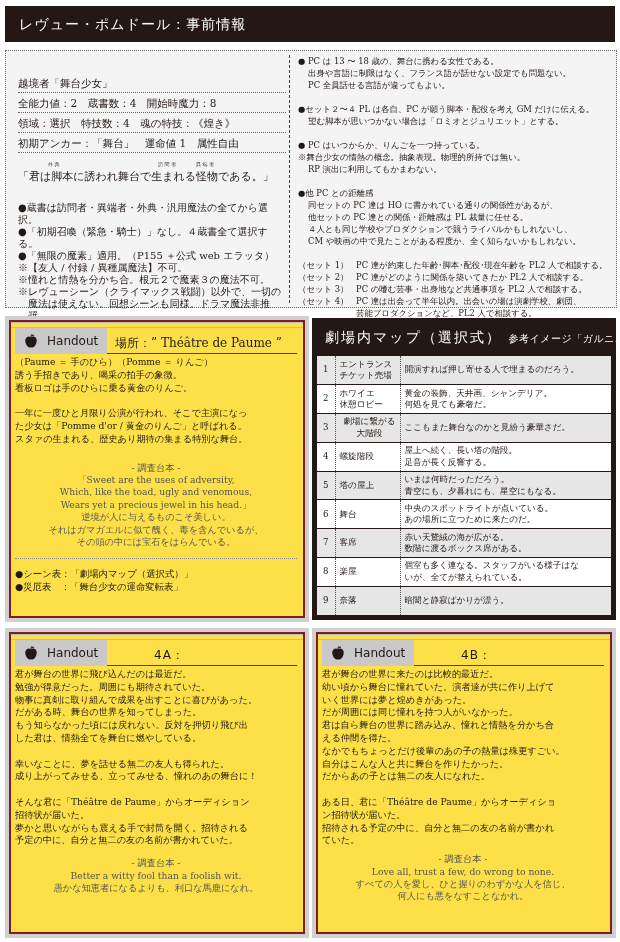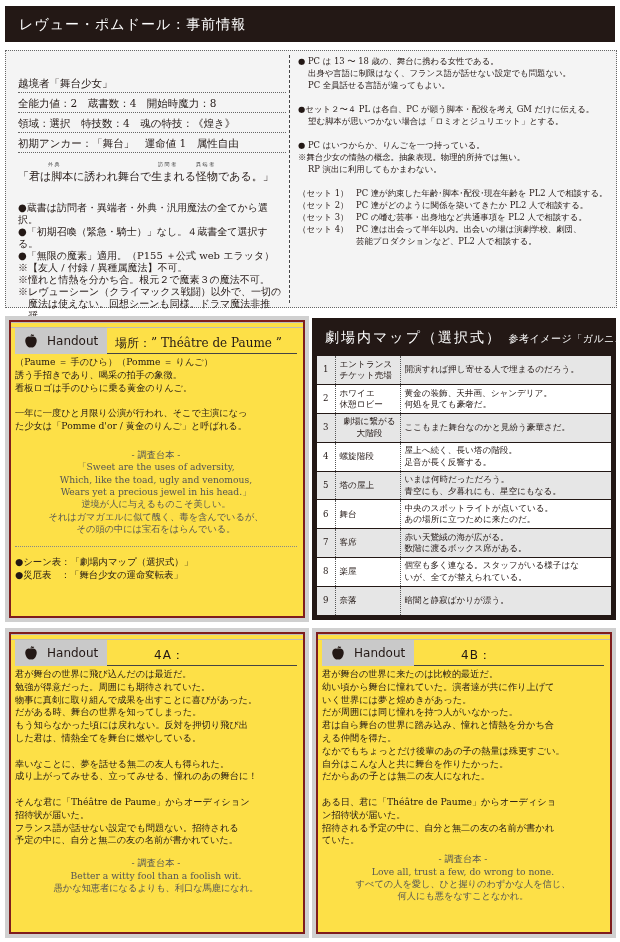--- a/index.html
+++ b/index.html
@@ -118,20 +118,27 @@
     </div>
     <div class="r-para">
       <div>●セット２〜４ PL は各自、PC が願う脚本・配役を考え GM だけに伝える。</div>
       <div class="indent">望む脚本が思いつかない場合は「ロミオとジュリエット」とする。</div>
     </div>
     <div class="r-para">
       <div>● PC はいつからか、りんごを一つ持っている。</div>
       <div>※舞台少女の情熱の概念。抽象表現。物理的所持では無い。</div>
       <div class="indent">RP 演出に利用してもかまわない。</div>
     </div>
+    <div class="r-para">
+      <div>●他 PC との距離感</div>
+      <div class="indent">同セットの PC 達は HO に書かれている通りの関係性があるが、</div>
+      <div class="indent">他セットの PC 達との関係・距離感は PL 裁量に任せる。</div>
+      <div class="indent">４人とも同じ学校やプロダクションで競うライバルかもしれないし、</div>
+      <div class="indent">CM や映画の中で見たことがある程度か、全く知らないかもしれない。</div>
+    </div>
     <div>
       <div class="set-row">
           <span class="lbl">（セット 1）</span>
           <span>PC 達が約束した年齢･脚本･配役･現在年齢を PL2 人で相談する。</span>
         </div>
       <div class="set-row">
           <span class="lbl">（セット 2）</span>
           <span>PC 達がどのように関係を築いてきたか PL2 人で相談する。</span>
         </div>
       <div class="set-row">
@@ -165,20 +172,21 @@
       </div>
       <div class="handout-title">場所：” Théâtre de Paume ”</div>
     </div>
     <div class="hbody">
       <div>（Paume ＝ 手のひら）（Pomme ＝ りんご）</div>
       <div>誘う手招きであり、喝采の拍手の象徴。</div>
       <div>看板ロゴは手のひらに乗る黄金のりんご。</div>
       <div class="blank"></div>
       <div>一年に一度ひと月限り公演が行われ、そこで主演になっ</div>
       <div>た少女は「Pomme d'or / 黄金のりんご」と呼ばれる。</div>
+      <div>スタァの生まれる、歴史あり期待の集まる特別な舞台。</div>
       <div class="quote" style="margin-top:16px">
         <div>- 調査台本 -</div>
         <div>「Sweet are the uses of adversity,</div>
         <div>Which, like the toad, ugly and venomous,</div>
         <div>Wears yet a precious jewel in his head.」</div>
         <div>逆境が人に与えるものこそ美しい。</div>
         <div>それはガマガエルに似て醜く、毒を含んでいるが、</div>
         <div>その頭の中には宝石をはらんでいる。</div>
       </div>
       <div class="dotline"></div>
@@ -276,21 +284,21 @@
       <div>物事に真剣に取り組んで成果を出すことに喜びがあった。</div>
       <div>だがある時、舞台の世界を知ってしまった。</div>
       <div>もう知らなかった頃には戻れない。反対を押切り飛び出</div>
       <div>した君は、情熱全てを舞台に燃やしている。</div>
       <div class="blank"></div>
       <div>幸いなことに、夢を話せる無二の友人も得られた。</div>
       <div>成り上がってみせる、立ってみせる、憧れのあの舞台に！</div>
       <div class="blank"></div>
       <div>そんな君に「Théâtre de Paume」からオーディション</div>
       <div>招待状が届いた。</div>
-      <div>フランス語が話せない設定でも問題ない。招待される</div>
+      <div>夢かと思いながらも震える手で封筒を開く。招待される</div>
       <div>予定の中に、自分と無二の友の名前が書かれていた。</div>
       <div class="quote" style="margin-top:10px">
         <div>- 調査台本 -</div>
         <div>Better a witty fool than a foolish wit.</div>
         <div>愚かな知恵者になるよりも、利口な馬鹿になれ。</div>
       </div>
     </div>
   </div>
 </div>
 

